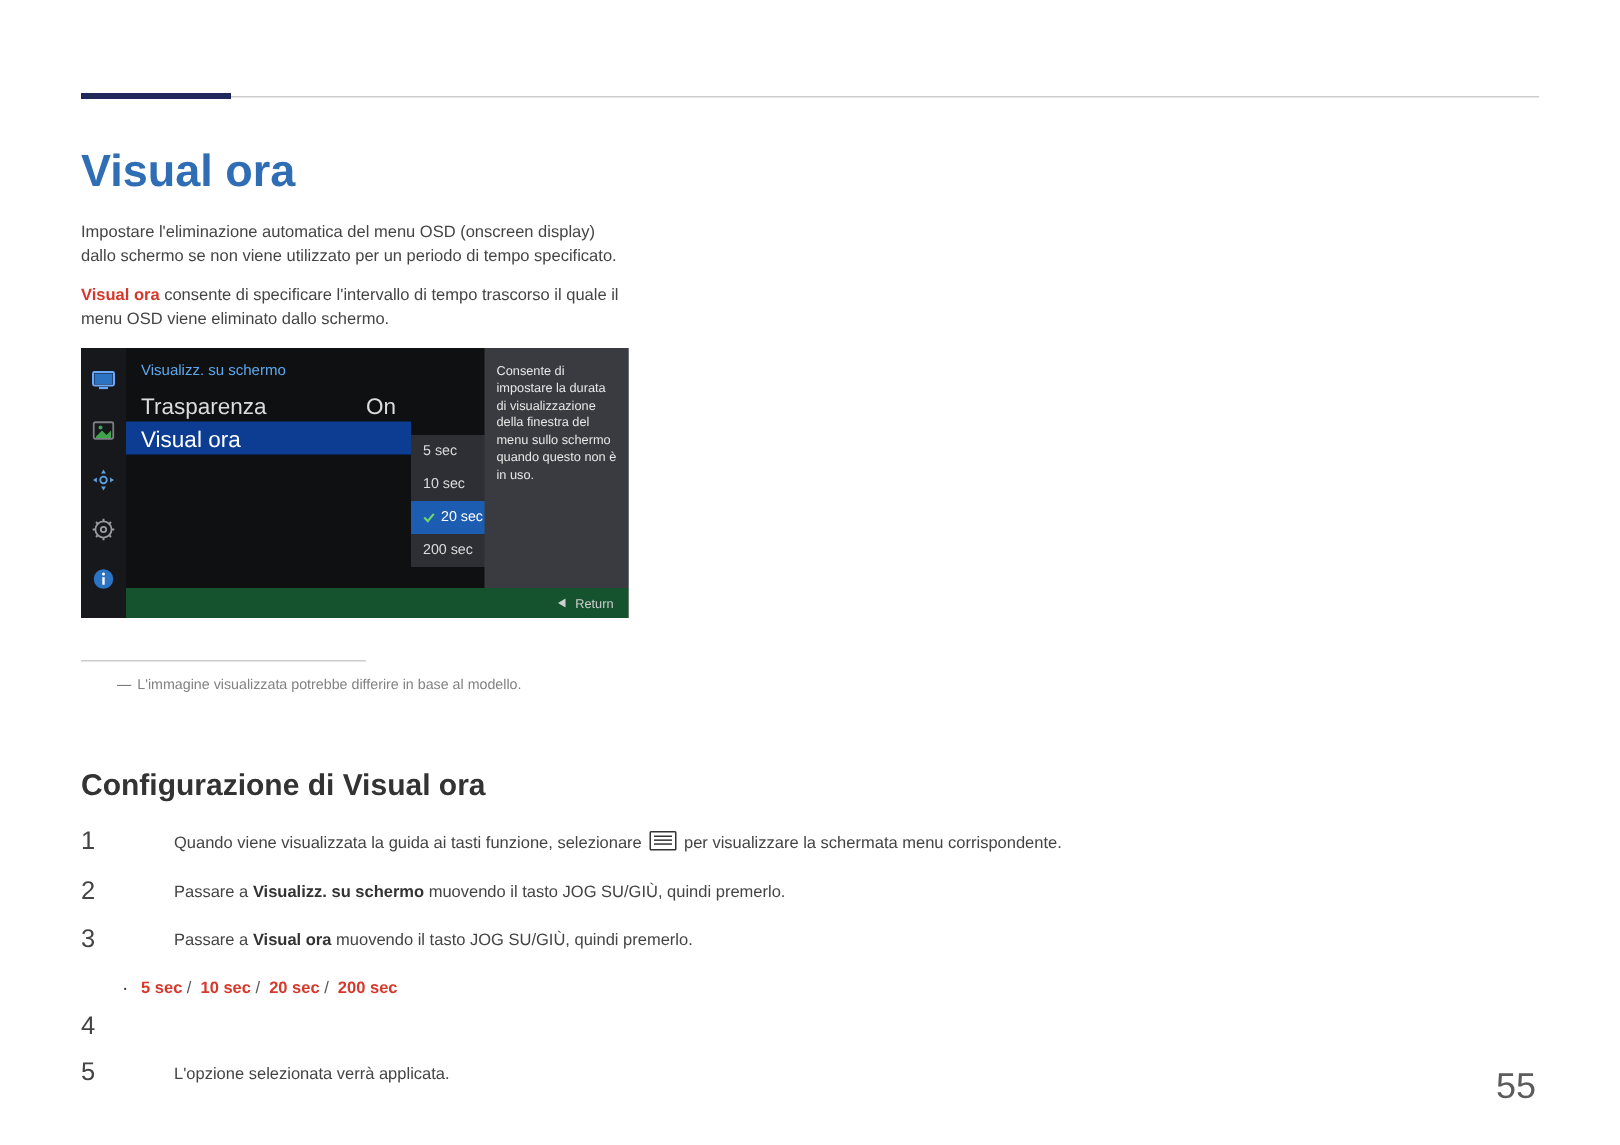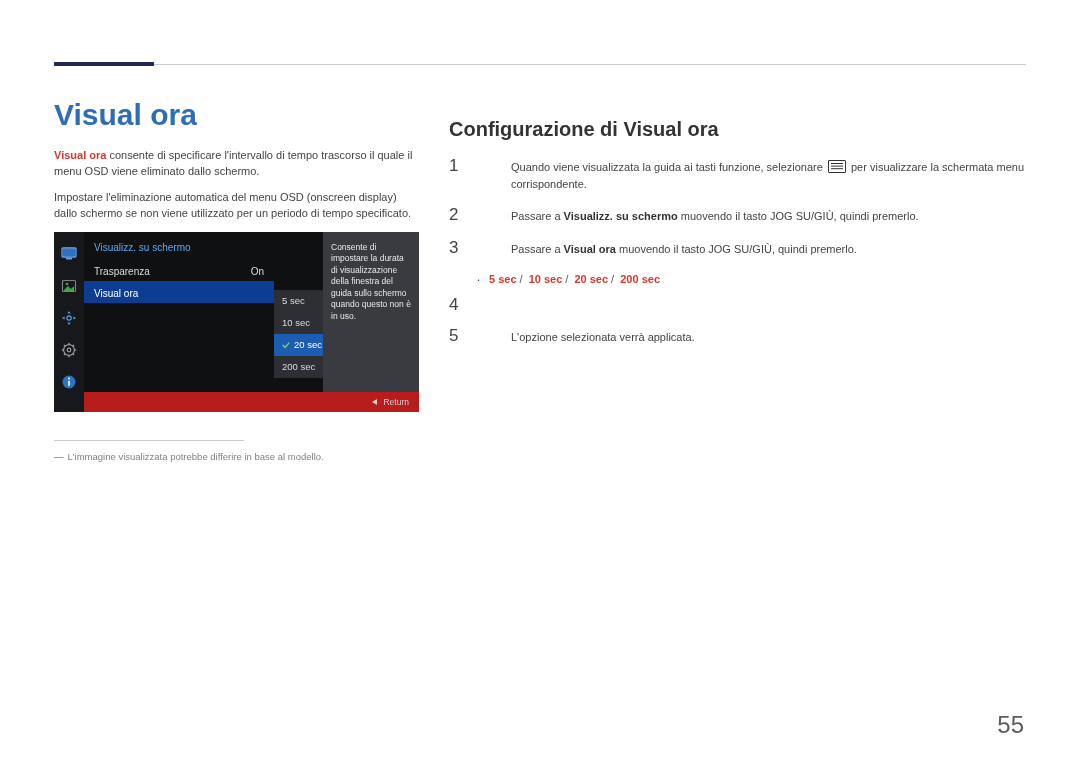--- a/index.html
+++ b/index.html
@@ -50,20 +50,21 @@
     color: #5c5c5c;
     font-weight: 400;
   }
   .content-wrap {
     position: absolute;
     left: 54px;
     right: 54px;
     top: 98px;
     display: flex;
     gap: 30px;
+    flex-direction: column;
   }
   .col-left {
     width: 365px;
     flex: 0 0 365px;
   }
   .col-right {
     flex: 1 1 auto;
   }
   .section-title {
     color: var(--accent-blue);
@@ -163,23 +164,23 @@
   }
   .osd-header {
     color: #5ea8ee;
     font-size: 10px;
     padding: 10px 10px 6px 10px;
     font-weight: 500;
   }
   .osd-row {
     display: flex;
     justify-content: space-between;
-    align-items: flex-end;
+    align-items: flex-start;
     padding: 4px 10px;
-    font-size: 10px;
+    font-size: 15px;
     color: #dcdcdc;
     height: 14px;
   }
   .osd-row.selected {
     background: var(--osd-row-sel);
     color: #ffffff;
   }
   .osd-sub {
     position: absolute;
     left: 220px;
@@ -208,21 +209,21 @@
     padding: 10px 8px;
     font-size: 8.5px;
     line-height: 1.35;
     color: #e8e8e8;
     box-sizing: border-box;
   }
   .osd-footer {
     position: absolute;
     left: 30px; right: 0; bottom: 0;
     height: 20px;
-    background: #b91c1c;
+    background: #14532d;
     display: flex;
     justify-content: flex-end;
     align-items: center;
     padding-right: 10px;
     gap: 6px;
     font-size: 8.5px;
     color: #d0d0d0;
   }
   .osd-footer .tri {
     width: 0; height: 0;
@@ -235,40 +236,41 @@
   .footnote-rule {
     margin-top: 28px;
     width: 190px;
     height: 1px;
     background: #cccccc;
   }
   .footnote {
     margin-top: 10px;
     font-size: 9.5px;
     color: var(--text-muted);
+    margin-left: 24px;
   }
   .footnote .dash { margin-right: 4px; color: #666; }
 </style>
 </head>
 <body>
 
 <div class="top-accent"></div>
 <div class="top-rule"></div>
 <div class="page-number">55</div>
 
 <div class="content-wrap">
 
   <div class="col-left">
     <h1 class="section-title">Visual ora</h1>
 
+    <p class="body-para">Impostare l'eliminazione automatica del menu OSD (onscreen display) dallo schermo se non viene utilizzato per un periodo di tempo specificato.</p>
+
     <p class="body-para">
       <span class="bold-red">Visual ora</span><span> consente di specificare l'intervallo di tempo trascorso il quale il menu OSD viene eliminato dallo schermo.</span>
     </p>
-
-    <p class="body-para">Impostare l'eliminazione automatica del menu OSD (onscreen display) dallo schermo se non viene utilizzato per un periodo di tempo specificato.</p>
 
     <div class="osd-box">
       <div class="osd-iconbar">
         <span><svg viewBox="0 0 16 16">
               <rect x="1" y="2" width="14" height="9" rx="1" fill="none" stroke="#6aa9ff" stroke-width="1.3"></rect>
               <rect x="2" y="3" width="12" height="7" fill="#2c73c3"></rect>
               <rect x="5" y="12" width="6" height="1.4" fill="#6aa9ff"></rect>
             </svg></span>
         <span><svg viewBox="0 0 16 16">
               <rect x="1.5" y="2.5" width="13" height="11" rx="1" fill="none" stroke="#7e7e85" stroke-width="1.2"></rect>
@@ -325,21 +327,21 @@
                 <path d="M1 5 L4 8 L9 2" fill="none" stroke="#6fd66f" stroke-width="1.8"></path>
               </svg>
             </span>
           <span>20 sec</span>
         </div>
         <div class="osd-sub-row">
             <span>200 sec</span>
           </div>
       </div>
 
-      <div class="osd-desc">Consente di impostare la durata di visualizzazione della finestra del guida sullo schermo quando questo non è in uso.</div>
+      <div class="osd-desc">Consente di impostare la durata di visualizzazione della finestra del menu sullo schermo quando questo non è in uso.</div>
 
       <div class="osd-footer">
         <span class="tri"></span>
         <span>Return</span>
       </div>
     </div>
 
     <div class="footnote-rule"></div>
     <div class="footnote">
       <span class="dash">―</span><span>L'immagine visualizzata potrebbe differire in base al modello.</span>

